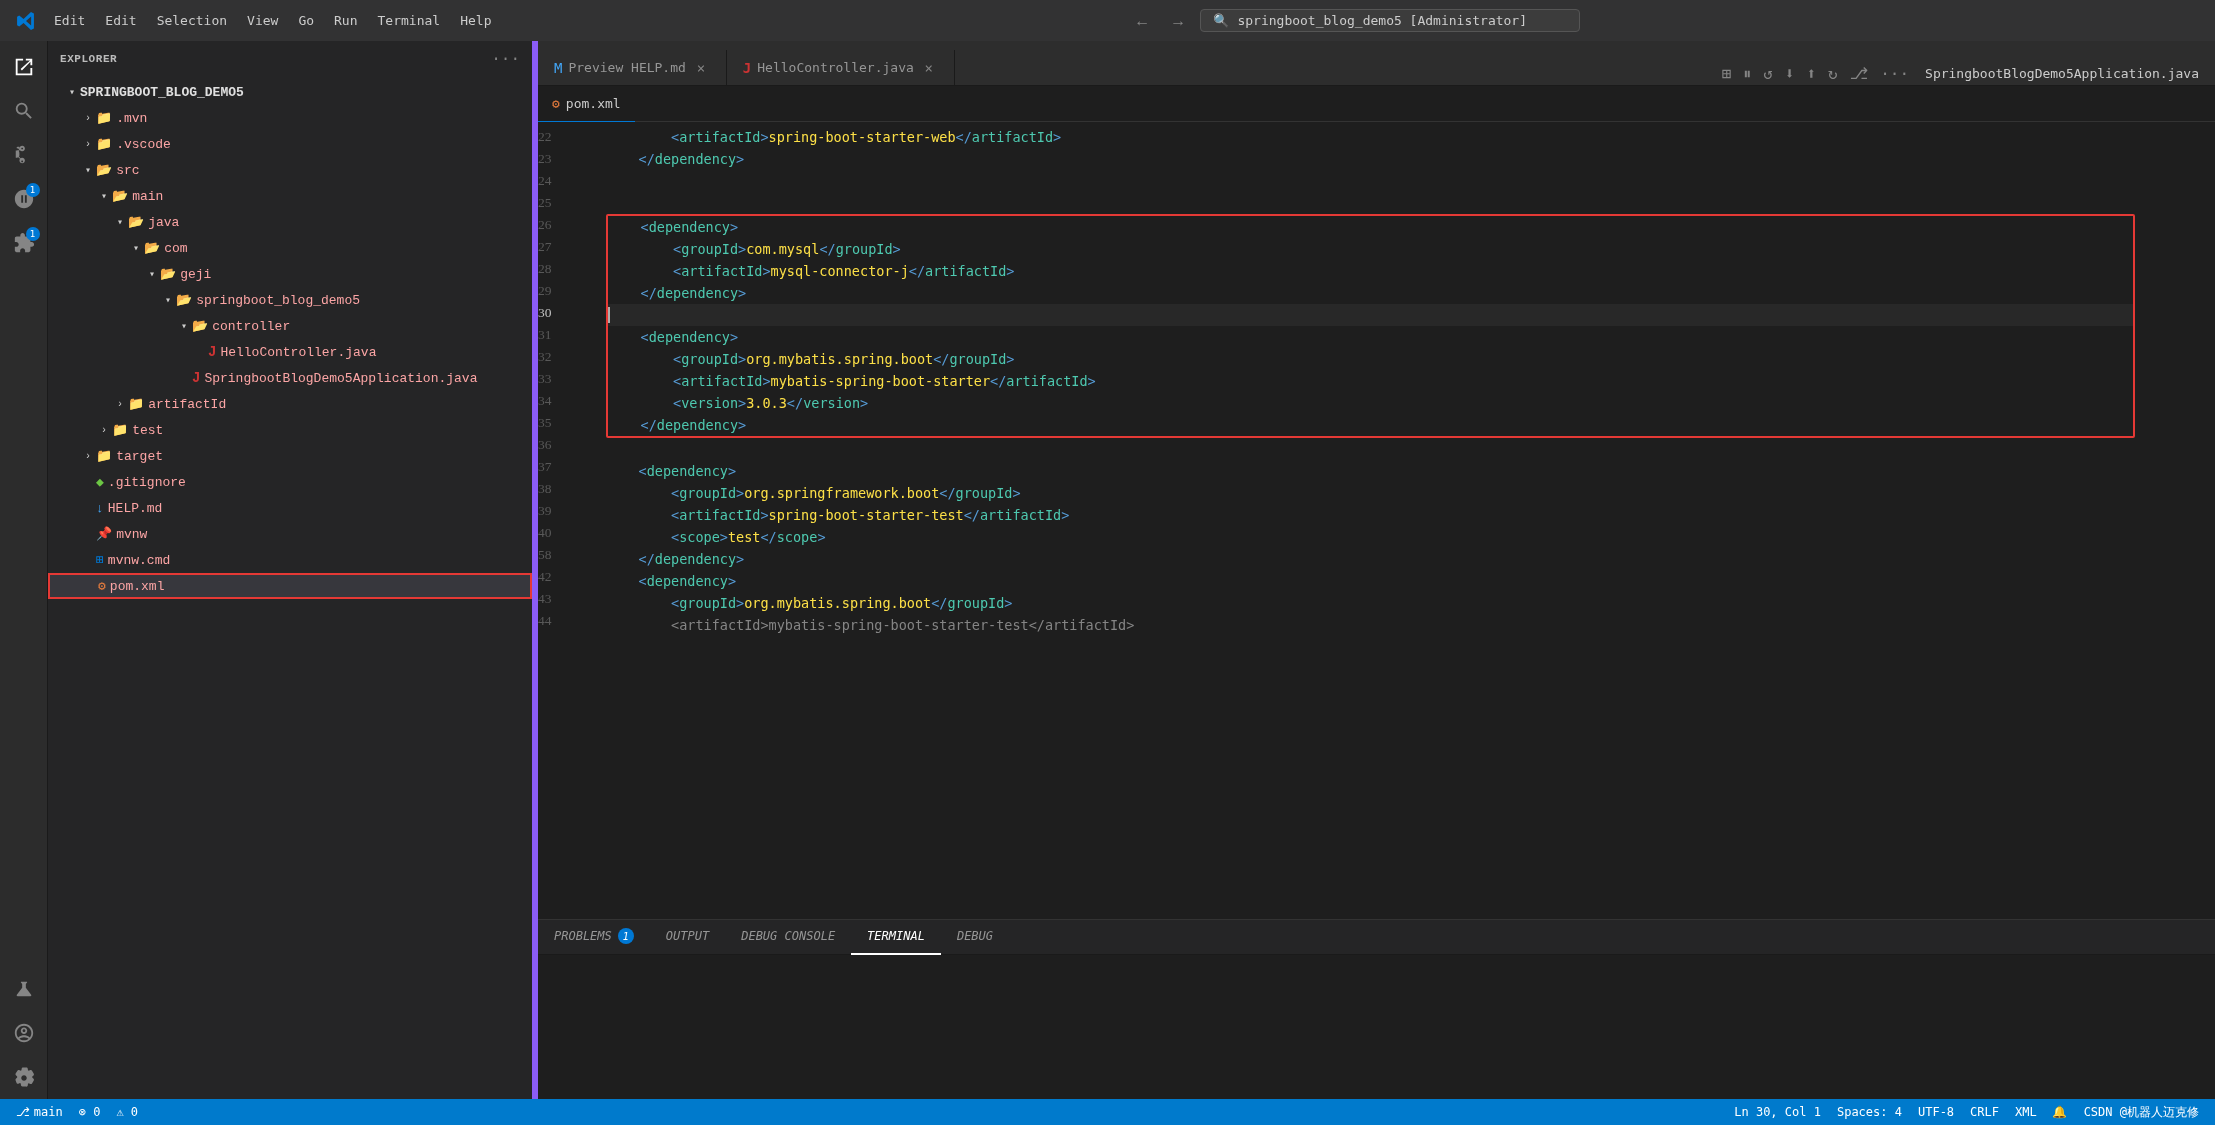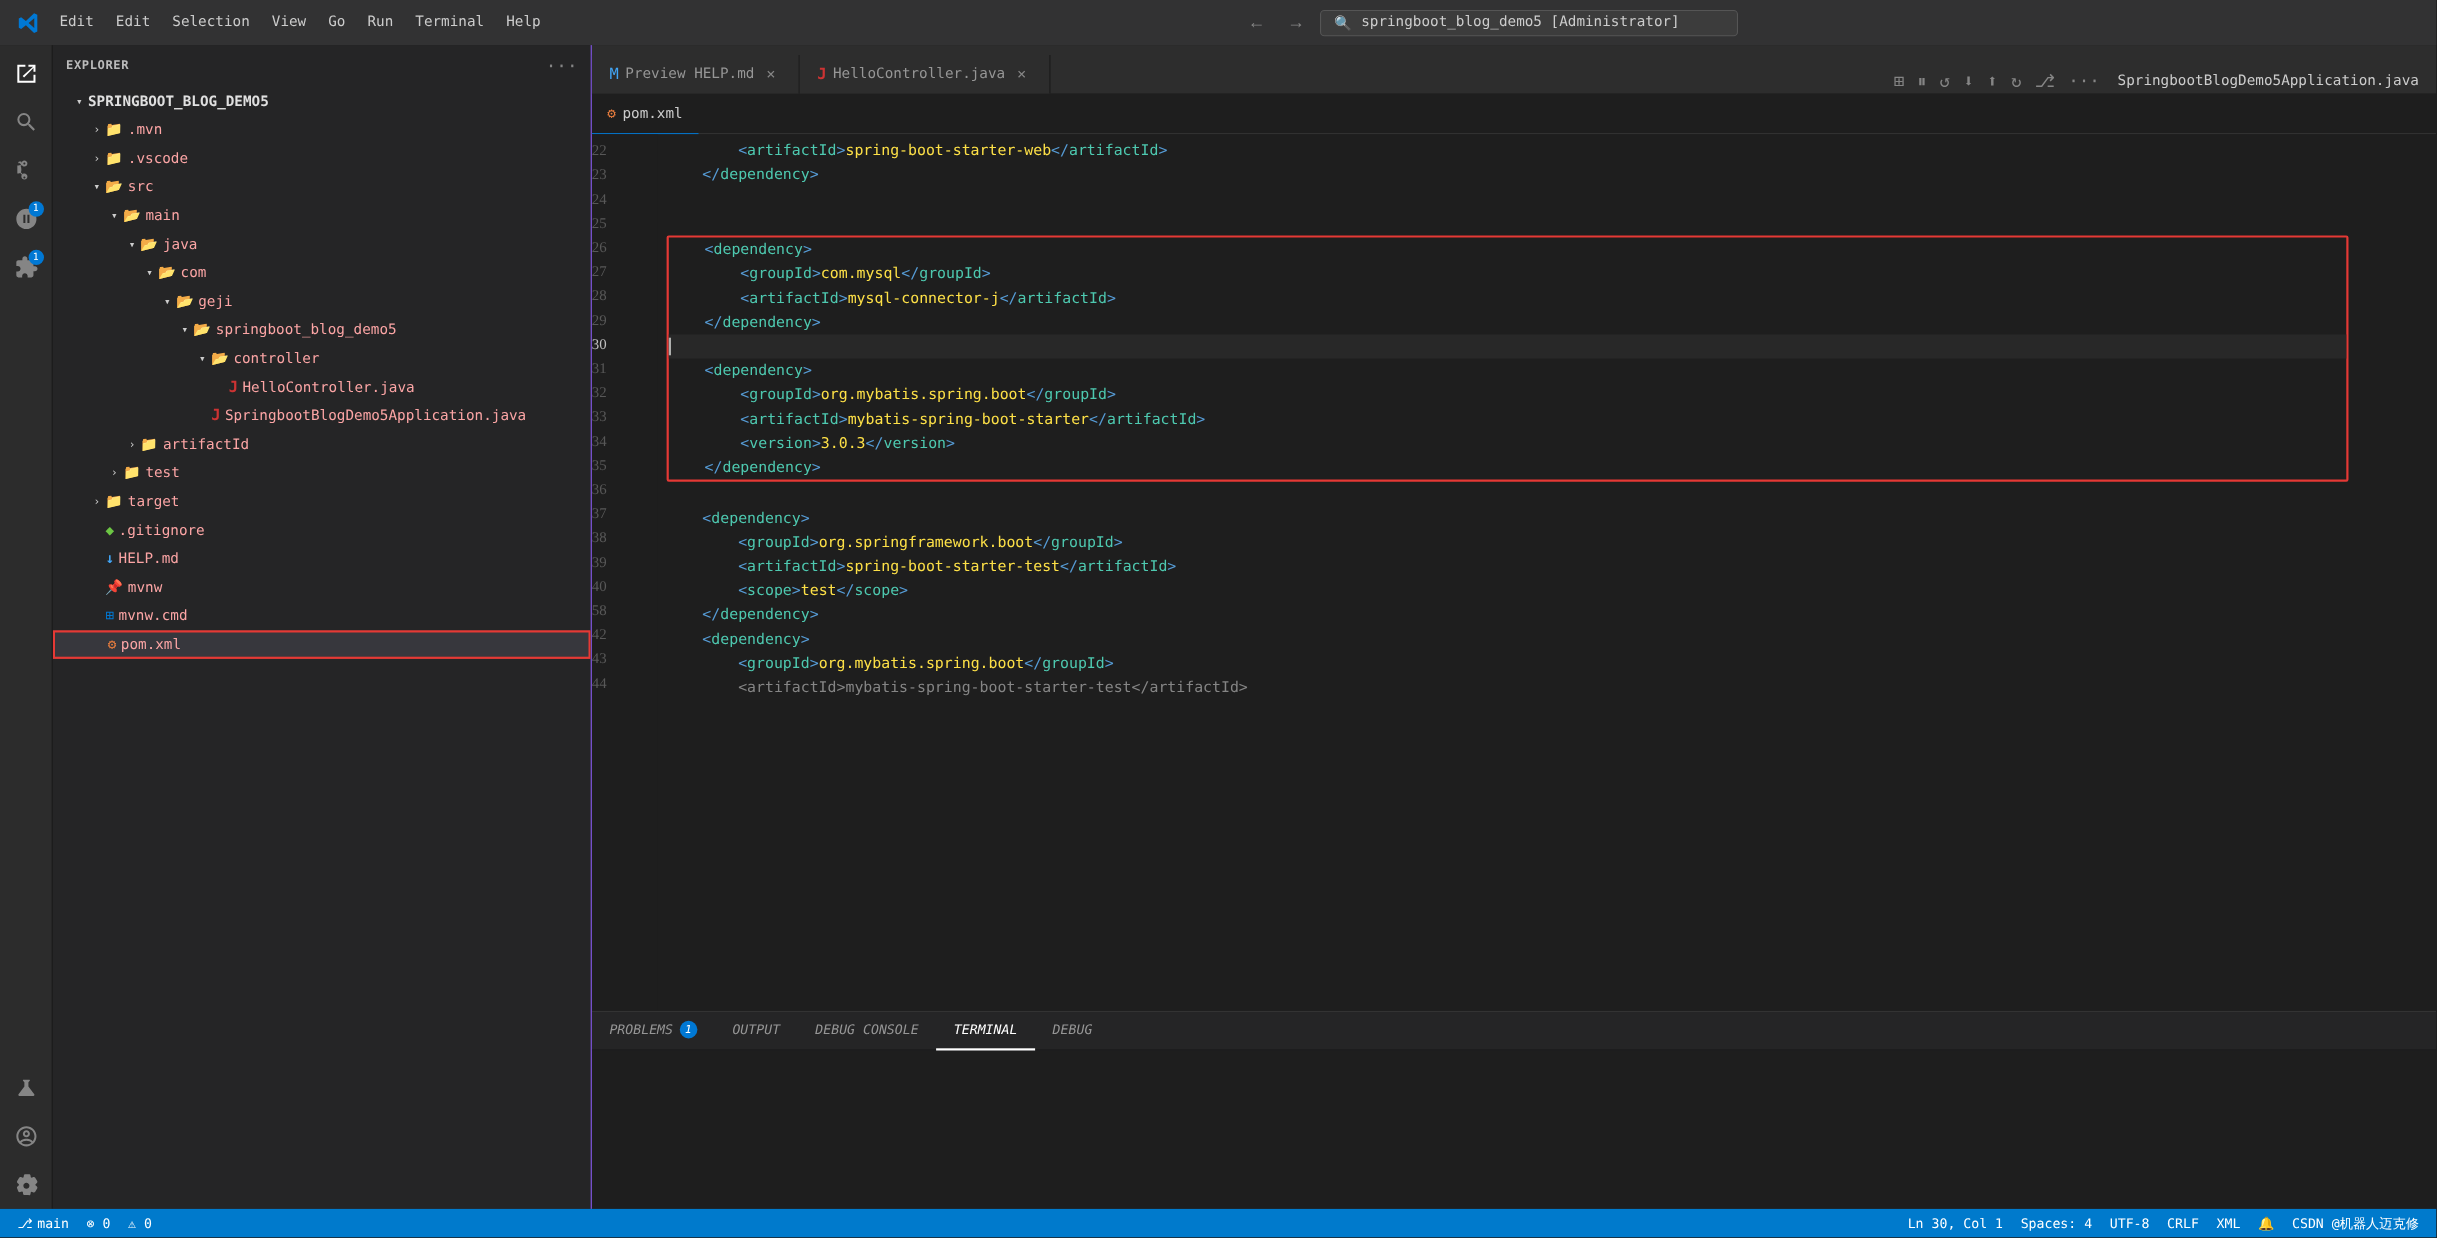--- a/index.html
+++ b/index.html
@@ -124,21 +124,22 @@
     }
     .activity-spacer { flex: 1; }
 
     
     .sidebar {
       width: 490px;
       background: #252526;
       display: flex;
       flex-direction: column;
       flex-shrink: 0;
-      border-right: 1px solid #8b5cf6;
+      border-right: 6px solid #8b5cf6;
+      font-family: Liberation Mono, monospace;
     }
     .sidebar-header {
       display: flex;
       align-items: center;
       justify-content: space-between;
       padding: 8px 12px;
       height: 36px;
     }
     .sidebar-title {
       font-size: 11px;

